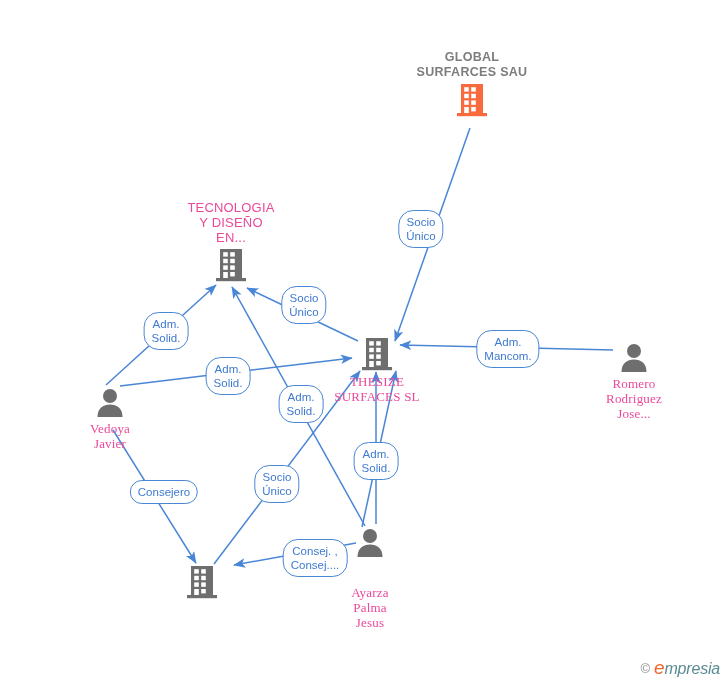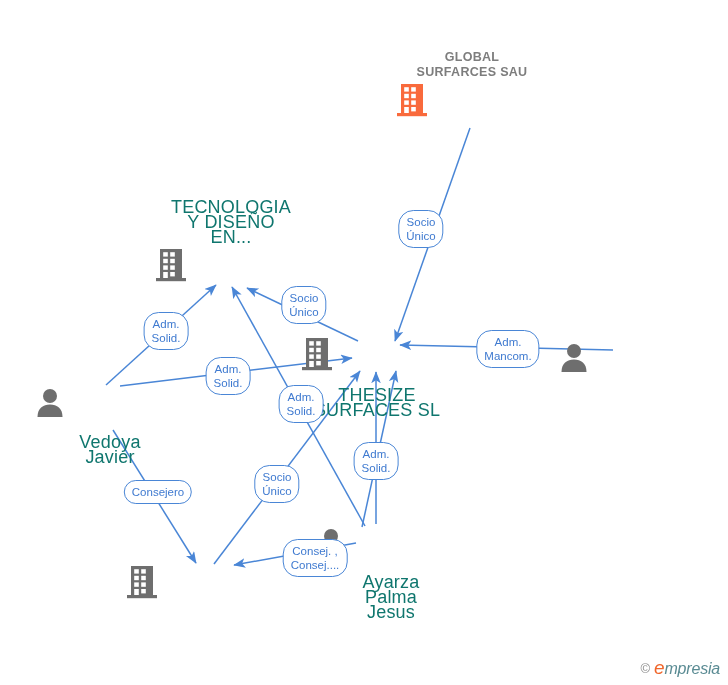--- a/index.html
+++ b/index.html
@@ -21,42 +21,44 @@
     position: absolute;
     left: 0;
     top: 0;
     width: 728px;
     height: 685px;
   }
   .node {
     position: absolute;
     display: flex;
     flex-direction: column;
+    align-items: center;
     width: 150px;
     margin-left: -75px;
   }
   .node .icon-wrap {
     line-height: 0;
   }
   .node-label {
-    font-size: 18px;
+    font-size: 13px;
     line-height: 15px;
-    color: #0f766e;
+    color: #ec4899;
     text-align: center;
     letter-spacing: 0.2px;
     white-space: pre-line;
   }
   .node-label.title {
     font-weight: bold;
     font-size: 12.5px;
     color: #7d7d7d;
     letter-spacing: 0.3px;
   }
   .node-label.below {
-    margin-top: 17px;
+    margin-top: 3px;
+    font-family: Liberation Serif, serif;
   }
   .node-label.above {
     margin-bottom: 3px;
   }
   .edge-label {
     position: absolute;
     background: #ffffff;
     border: 1.3px solid #4a86d6;
     border-radius: 15px;
     color: #3f7ad0;
@@ -189,22 +191,25 @@
             <path d="M2.5,29 C2.5,20.2 8.0,16.5 15,16.5 C22,16.5 27.5,20.2 27.5,29 Z" fill="#6e6e6e"></path>
           </svg></div>
         <div class="node-label below">Vedoya
 Javier</div>
       </div>
       <div class="node" style="left: 634px; top: 343px;">
         <div class="icon-wrap"><svg width="30" height="30" viewBox="0 0 30 30" xmlns="http://www.w3.org/2000/svg">
             <circle cx="15" cy="8" r="7" fill="#6e6e6e"></circle>
             <path d="M2.5,29 C2.5,20.2 8.0,16.5 15,16.5 C22,16.5 27.5,20.2 27.5,29 Z" fill="#6e6e6e"></path>
           </svg></div>
-      </div>
-      <div class="node" style="left: 391px; top: 528px;">
+        <div class="node-label below">Romero
+Rodriguez
+Jose...</div>
+      </div>
+      <div class="node" style="left: 370px; top: 528px; gap: 24px;">
         <div class="icon-wrap"><svg width="30" height="30" viewBox="0 0 30 30" xmlns="http://www.w3.org/2000/svg">
             <circle cx="15" cy="8" r="7" fill="#6e6e6e"></circle>
             <path d="M2.5,29 C2.5,20.2 8.0,16.5 15,16.5 C22,16.5 27.5,20.2 27.5,29 Z" fill="#6e6e6e"></path>
           </svg></div>
         <div class="node-label below">Ayarza
 Palma
 Jesus</div>
       </div>
     </div>
   <div id="label-layer">
@@ -215,21 +220,21 @@
       <div class="edge-label" style="left: 304px; top: 305px;">Socio
 Único</div>
       <div class="edge-label" style="left: 166px; top: 331px;">Adm.
 Solid.</div>
       <div class="edge-label" style="left: 228px; top: 376px;">Adm.
 Solid.</div>
       <div class="edge-label" style="left: 301px; top: 404px;">Adm.
 Solid.</div>
       <div class="edge-label" style="left: 376px; top: 461px;">Adm.
 Solid.</div>
-      <div class="edge-label" style="left: 158px; top: 492px;">Consejero</div>
+      <div class="edge-label" style="left: 164px; top: 492px;">Consejero</div>
       <div class="edge-label" style="left: 277px; top: 484px;">Socio
 Único</div>
       <div class="edge-label" style="left: 299px; top: 558px; margin-left: 16px;">Consej. ,
 Consej....</div>
     </div>
 
   <div id="watermark">
     <span class="copy">©</span>
     <span class="brand"><span class="e">e</span><span>mpresia</span></span>
   </div>

